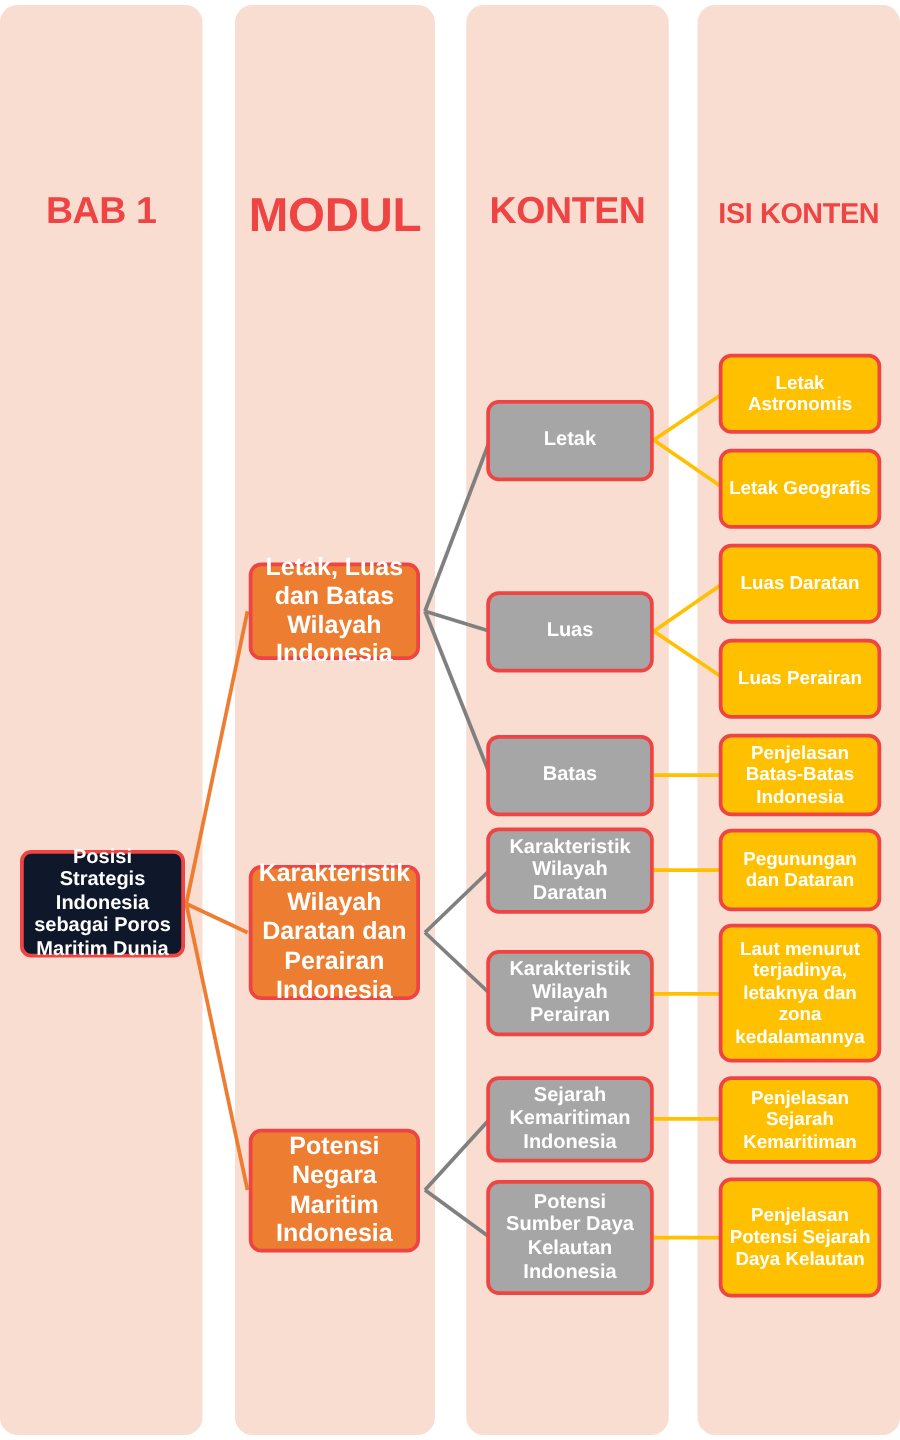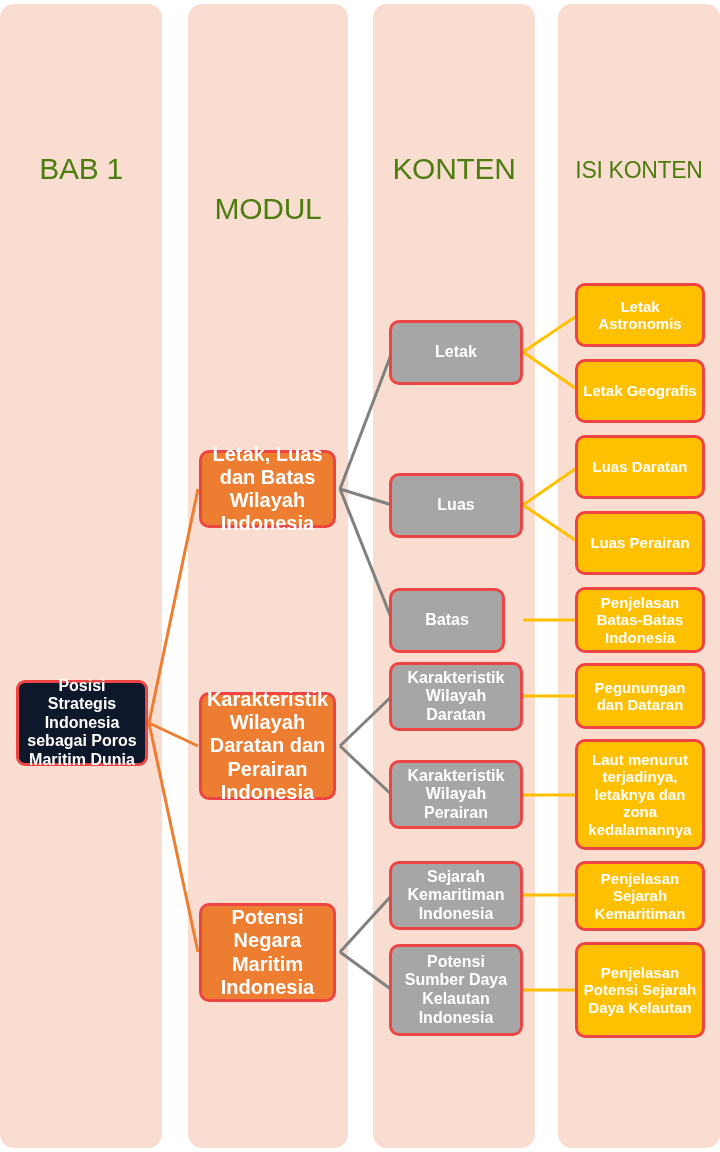--- a/index.html
+++ b/index.html
@@ -24,26 +24,26 @@
   }
   #col-bab1   { left: 0px;   top: 4px; width: 162px; height: 1144px; }
   #col-modul  { left: 188px; top: 4px; width: 160px; height: 1144px; }
   #col-konten { left: 373px; top: 4px; width: 162px; height: 1144px; }
   #col-isi    { left: 558px; top: 4px; width: 162px; height: 1144px; }
 
   .col-header {
     position: absolute;
     width: 100%;
     text-align: center;
-    color: #4d7c0f;
-    font-weight: normal;
+    color: #ef4444;
+    font-weight: bold;
     letter-spacing: -0.3px;
   }
   #hdr-bab1   { top: 152px; font-size: 30px; }
-  #hdr-modul  { top: 152px; font-size: 30px; margin-top: 40px; }
+  #hdr-modul  { top: 152px; font-size: 38px; }
   #hdr-konten { top: 152px; font-size: 30px; }
   #hdr-isi    { top: 157px; font-size: 23px; }
 
   
   #connectors {
     position: absolute;
     left: 0;
     top: 0;
     width: 720px;
     height: 1152px;
@@ -117,21 +117,21 @@
   </svg>
 
   <div class="node root" style="left:16px; top:680px; width:132px; height:86px;">Posisi Strategis Indonesia sebagai Poros Maritim Dunia</div>
 
   <div class="node modul" style="left:199px; top:450px; width:137px; height:78px;">Letak, Luas dan Batas Wilayah Indonesia</div>
   <div class="node modul" style="left:199px; top:692px; width:137px; height:108px;">Karakteristik Wilayah Daratan dan Perairan Indonesia</div>
   <div class="node modul" style="left:199px; top:903px; width:137px; height:99px;">Potensi Negara Maritim Indonesia</div>
 
   <div class="node konten" style="left:389px; top:320px; width:134px; height:65px;">Letak</div>
   <div class="node konten" style="left:389px; top:473px; width:134px; height:65px;">Luas</div>
-  <div class="node konten" style="left:389px; top:588px; width:116px; height:65px;">Batas</div>
+  <div class="node konten" style="left:389px; top:588px; width:134px; height:65px;">Batas</div>
   <div class="node konten" style="left:389px; top:760px; width:134px; height:69px;">Karakteristik Wilayah Perairan</div>
   <div class="node konten" style="left:389px; top:662px; width:134px; height:69px;">Karakteristik Wilayah Daratan</div>
   <div class="node konten" style="left:389px; top:861px; width:134px; height:69px;">Sejarah Kemaritiman Indonesia</div>
   <div class="node konten" style="left:389px; top:944px; width:134px; height:92px;">Potensi Sumber Daya Kelautan Indonesia</div>
 
   <div class="node isi" style="left:575px; top:283px; width:130px; height:64px;">Letak Astronomis</div>
   <div class="node isi" style="left:575px; top:359px; width:130px; height:64px;">Letak Geografis</div>
   <div class="node isi" style="left:575px; top:435px; width:130px; height:64px;">Luas Daratan</div>
   <div class="node isi" style="left:575px; top:511px; width:130px; height:64px;">Luas Perairan</div>
   <div class="node isi" style="left:575px; top:663px; width:130px; height:66px;">Pegunungan dan Dataran</div>

